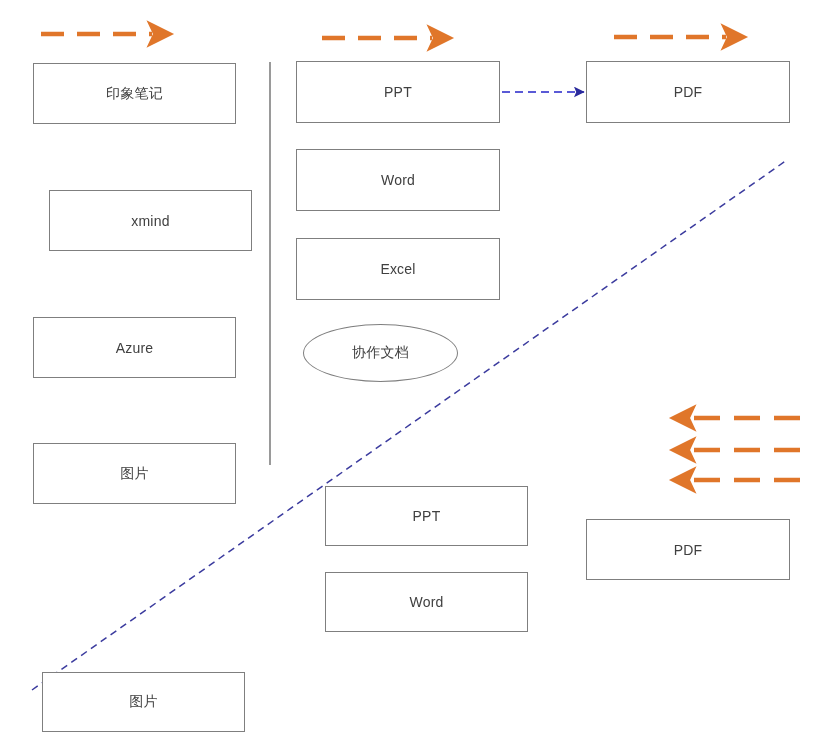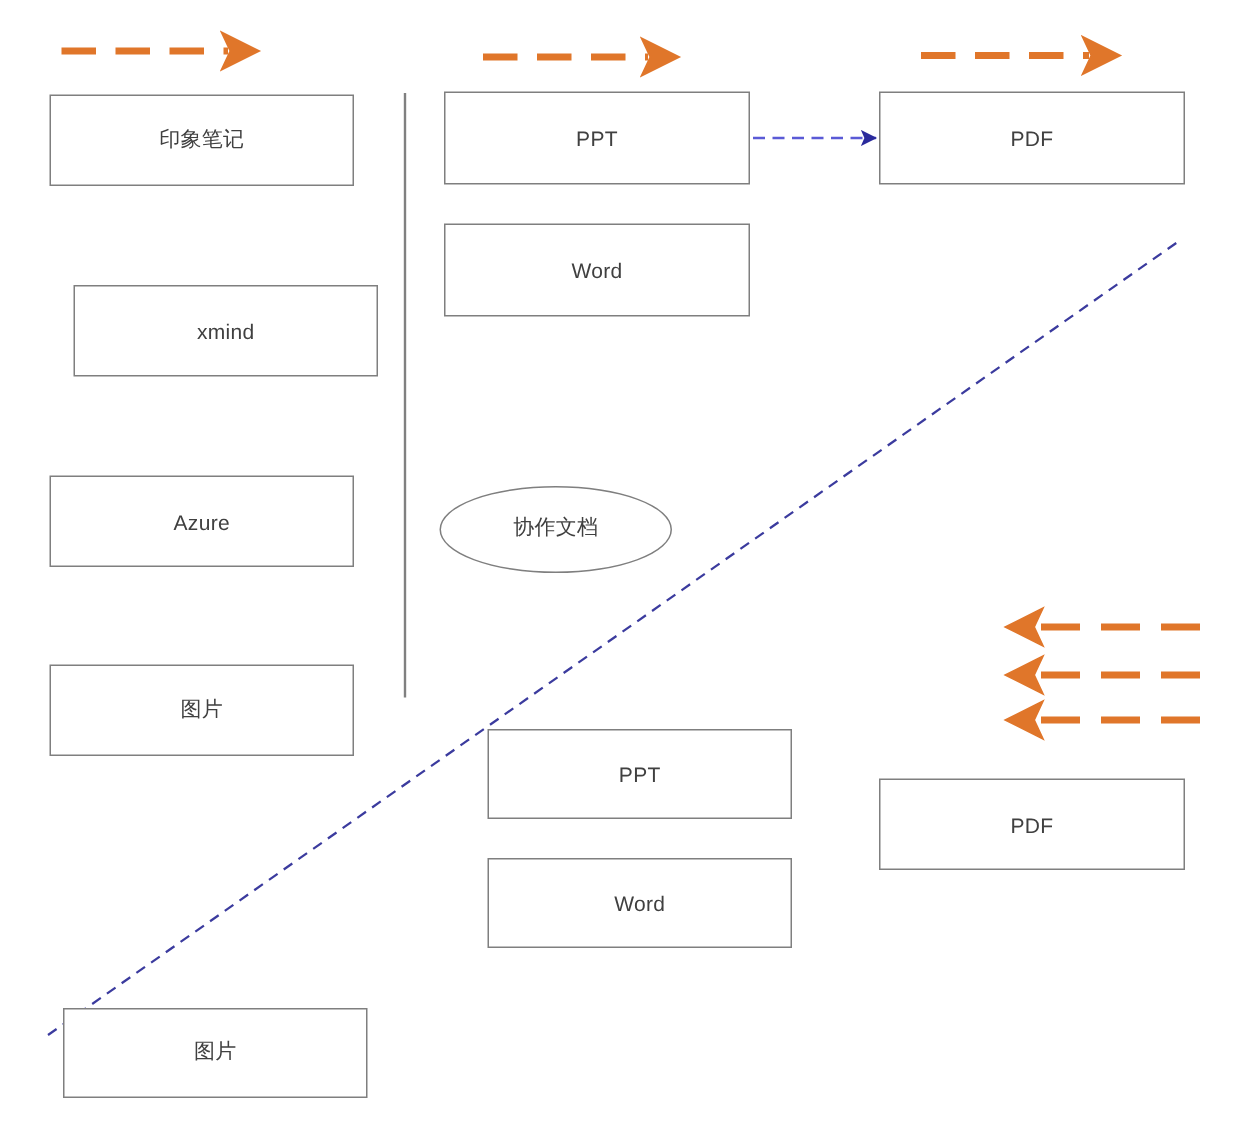--- a/index.html
+++ b/index.html
@@ -101,21 +101,24 @@
   <div class="node cjk" id="n-left-3" style="left: 33px; top: 443px; width: 203px; height: 61px;">
     <span class="label">图片</span>
   </div>
 
   <div class="node" id="n-mid-0" style="left: 296px; top: 61px; width: 204px; height: 62px;">
     <span class="label">PPT</span>
   </div>
   <div class="node" id="n-mid-1" style="left: 296px; top: 149px; width: 204px; height: 62px;">
     <span class="label">Word</span>
   </div>
-  <div class="node ellipse cjk" id="n-mid-3" style="left: 293px; top: 324px; width: 155px; height: 58px;">
+  <div class="node" id="n-mid-2" style="left: 296px; top: 238px; width: 204px; height: 62px;">
+    <span class="label">Excel</span>
+  </div>
+  <div class="node ellipse cjk" id="n-mid-3" style="left: 303px; top: 324px; width: 155px; height: 58px;">
     <span class="label">协作文档</span>
   </div>
 
   <div class="node" id="n-right-0" style="left: 586px; top: 61px; width: 204px; height: 62px;">
     <span class="label">PDF</span>
   </div>
 
   <div class="node" id="n-bm-0" style="left: 325px; top: 486px; width: 203px; height: 60px;">
     <span class="label">PPT</span>
   </div>

